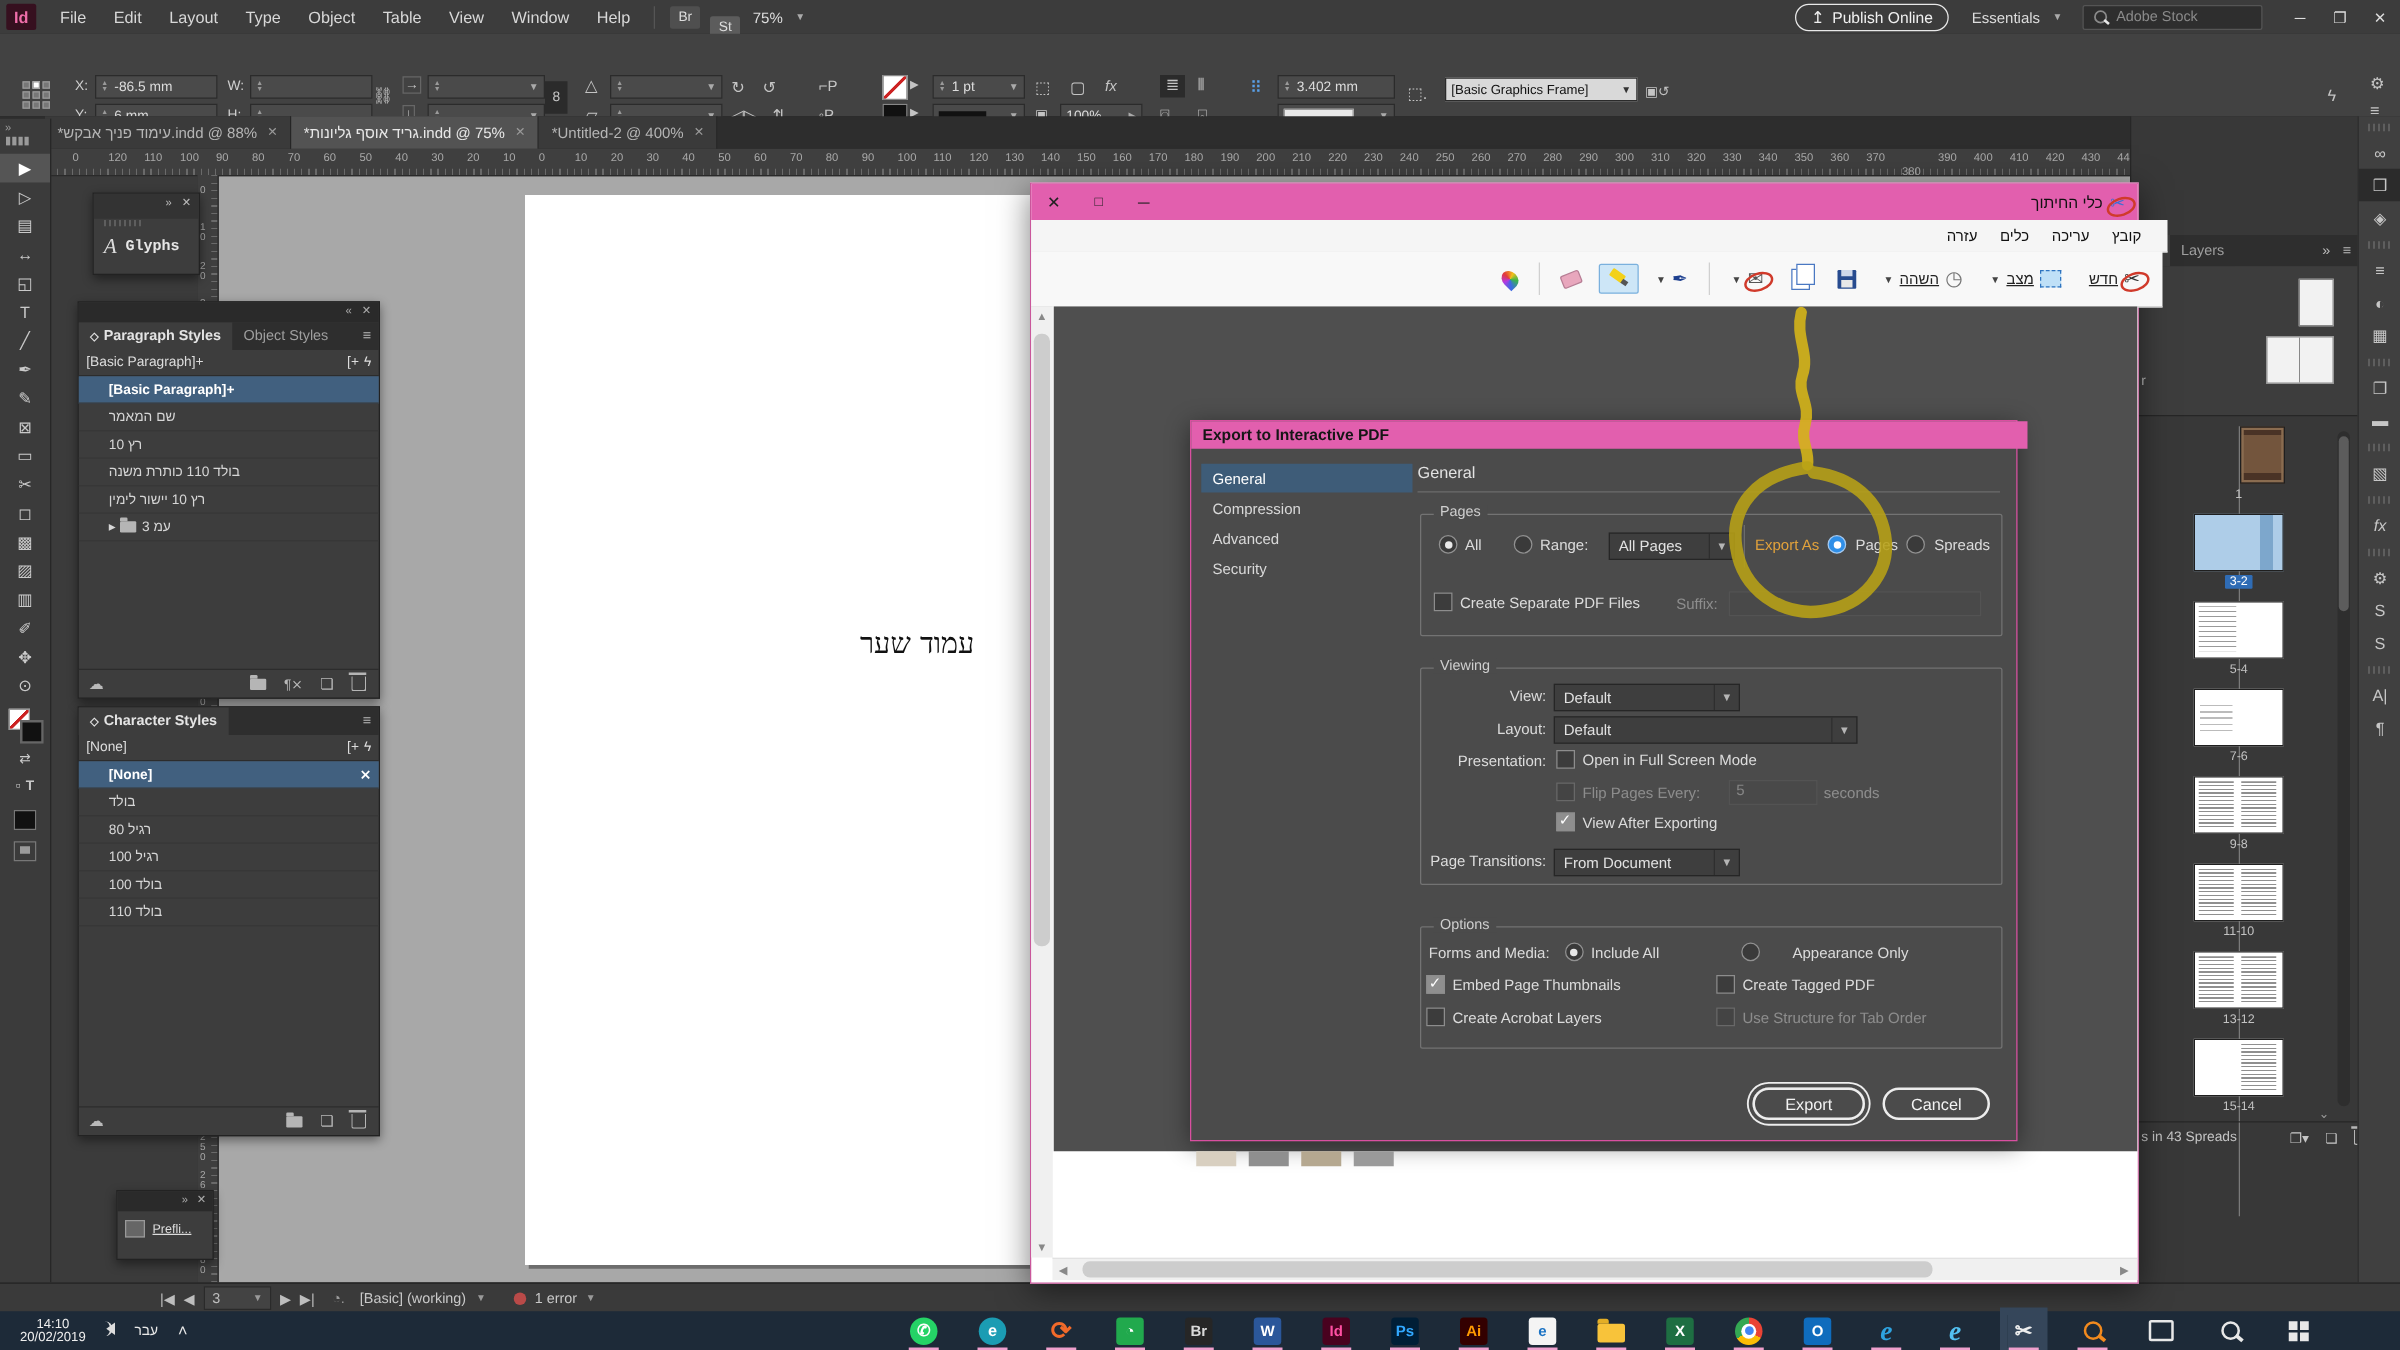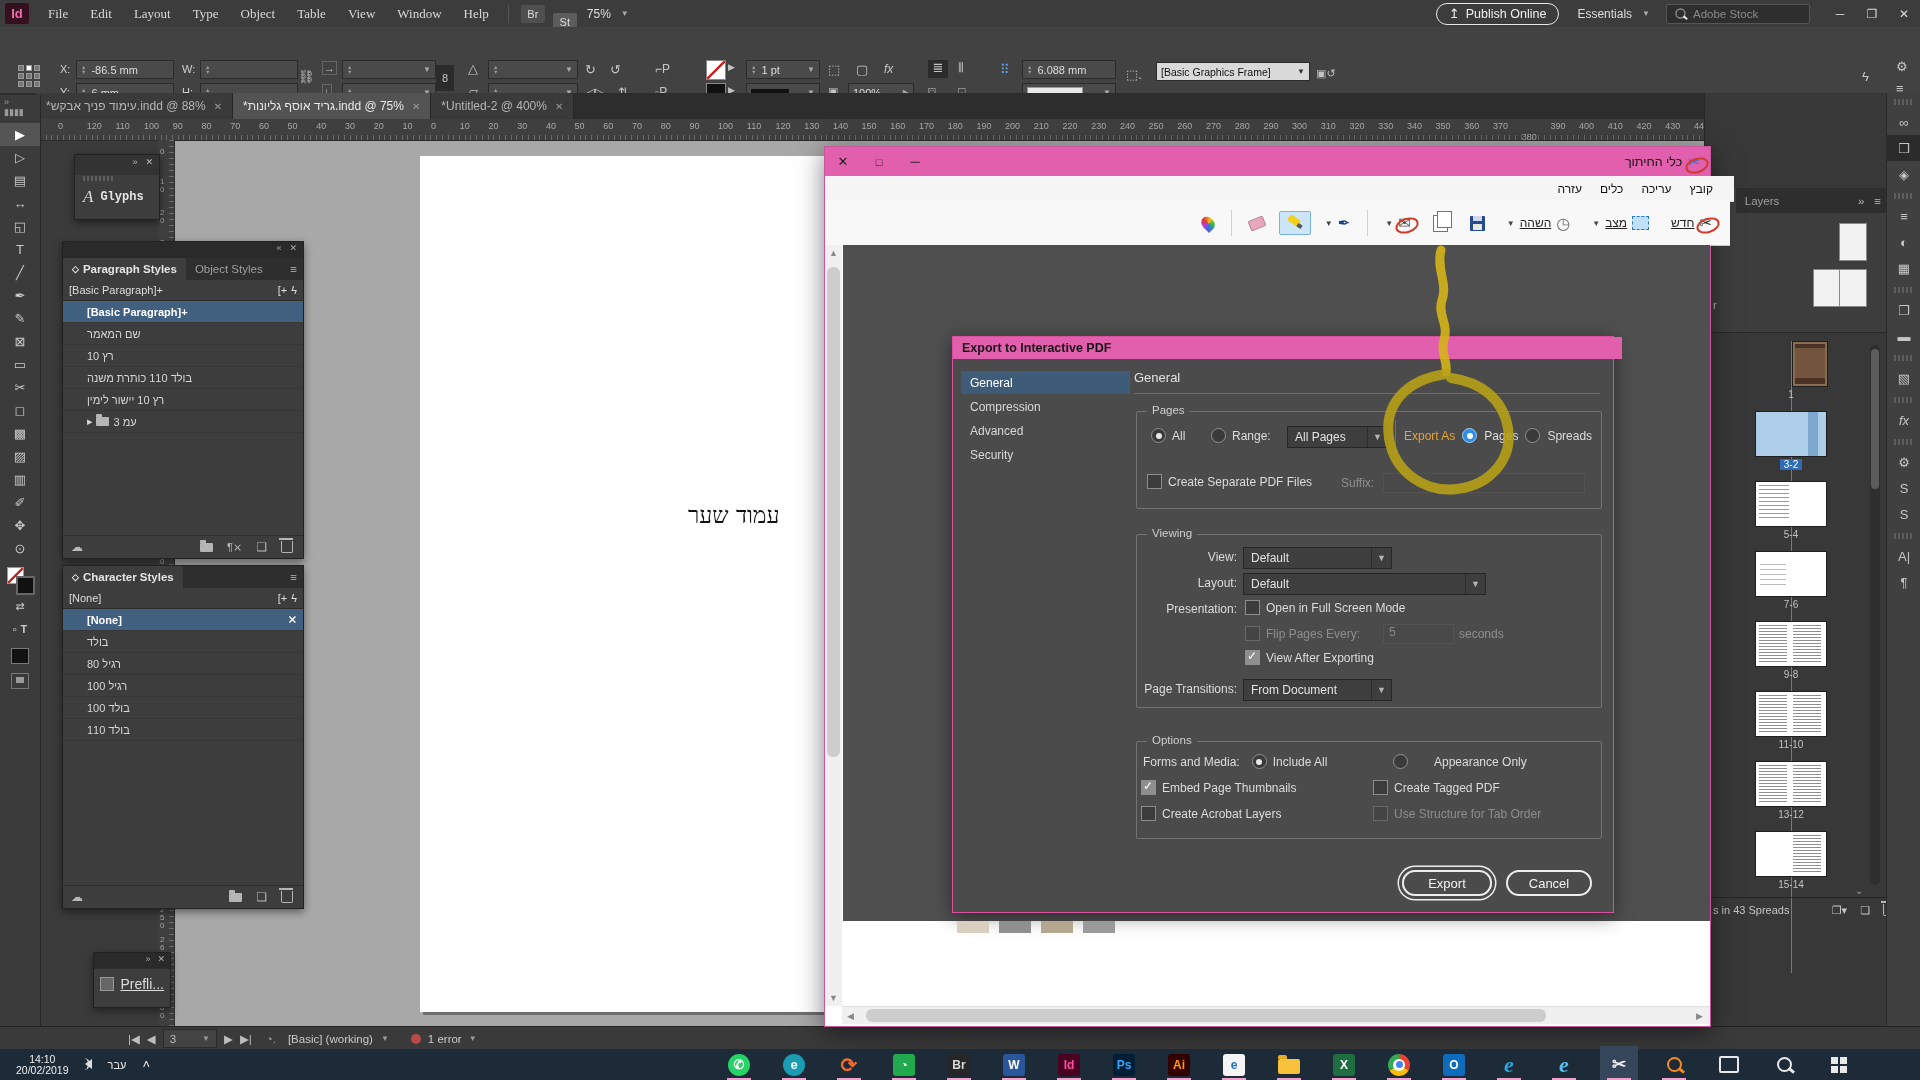--- a/index.html
+++ b/index.html
@@ -2,21 +2,21 @@
 <html><head>
 <meta charset="utf-8">
 <style>
   html,body{margin:0;padding:0;background:#222;}
   #stage{position:relative;width:1920px;height:1080px;overflow:hidden;background:#323232;
          font-family:"Liberation Sans",sans-serif;font-size:12px;color:#ddd;-webkit-font-smoothing:antialiased;}
   .abs{position:absolute;}
   
   #menubar{left:0;top:0;width:1920px;height:27px;background:#3c3c3c;border-bottom:1px solid #292929;display:flex;align-items:center;z-index:5;}
   #logo{width:24px;height:21px;margin:0 8px 0 5px;background:#36101f;color:#f06eaa;font-weight:bold;font-size:13px;display:flex;align-items:center;justify-content:center;border-radius:2px;}
-  .mi{padding:0 11px;color:#d8d8d8;font-size:13px;cursor:default;font-family:Liberation Serif, serif;}
+  .mi{padding:0 11px;color:#d8d8d8;font-size:13px;cursor:default;}
   .mbadge{width:24px;height:18px;display:flex;align-items:center;justify-content:center;font-size:11px;border-radius:2px;margin:0 4px;}
   .vline{width:1px;height:18px;background:#555;margin:0 8px;}
   .car{font-size:8px;color:#aaa;margin-left:4px;}
   #publish{border:1px solid #e8e8e8;border-radius:12px;height:20px;padding:0 12px;display:flex;align-items:center;gap:6px;color:#f0f0f0;font-size:12.5px;}
   #stockbox{width:130px;height:18px;background:#2e2e2e;border:1px solid #555;border-radius:2px;color:#8a8a8a;display:flex;align-items:center;gap:5px;padding:0 6px;font-size:11.5px;}
   .winbtn{width:32px;height:26px;display:flex;align-items:center;justify-content:center;color:#ddd;font-size:12px;}
   
   #controlbar{left:0;top:27px;width:1920px;height:66px;background:#424242;border-bottom:1px solid #262626;z-index:5;}
   .fld{position:absolute;height:17px;background:#4a4a4a;border:1px solid #2b2b2b;color:#ddd;font-size:11px;display:flex;align-items:center;padding:0 4px;gap:3px;}
   .lab{position:absolute;font-size:11px;color:#cfcfcf;}
@@ -298,21 +298,21 @@
         <span>100%</span>
         <span class="ddc">▶</span>
       </div>
     <div class="cicon" style="left:928px;top:33px;width:20px;height:18px;background:#2b2b2b;text-align:center;">≣</div>
     <div class="cicon" style="left:958px;top:33px;">⦀</div>
     <div class="cicon" style="left:928px;top:58px;">⌼</div>
     <div class="cicon" style="left:958px;top:58px;">⌻</div>
     <div class="cicon" style="left:1000px;top:35px;color:#5aa0e8;">⠿</div>
     <div class="fld" style="left:1022px;top:33px;width:84px;">
         <span class="stp">▲<br>▼</span>
-        <span>6.088 mm</span>
+        <span>3.402 mm</span>
       </div>
     <div class="fld" style="left:1022px;top:56px;width:84px;">
         <span style="background:#e8e8e8;width:54px;height:10px;display:inline-block;border:1px solid #999;"></span>
         <span class="ddc">▼</span>
       </div>
     <div class="cicon" style="left:1126px;top:40px;">⬚.</div>
     <div class="fld" style="left:1156px;top:35px;width:144px;background:#d9d9d9;color:#111;">
         <span style="font-size:10.5px;">[Basic Graphics Frame]</span>
         <span class="ddc" style="color:#333;">▼</span>
       </div>
@@ -639,21 +639,21 @@
     </div>
   </div>
 
   <div class="fpanel" style="left:93px;top:952px;width:76px;height:54px;">
     <div style="height:14px;background:#2a2a2a;display:flex;justify-content:flex-end;gap:7px;padding:1px 5px;color:#aaa;font-size:9px;">
       <span>»</span>
         <span>✕</span>
     </div>
     <div style="display:flex;align-items:center;gap:6px;padding:7px 6px;">
       <span style="width:14px;height:12px;background:#666;border:1px solid #999;display:inline-block;"></span>
-      <span style="font-size:14px;color:#ddd;text-decoration:underline;">Prefli...</span>
+      <span style="font-size:10px;color:#ddd;text-decoration:underline;">Prefli...</span>
     </div>
   </div>
 
   <div id="rightpanel" class="abs">
     <div class="ptabsrow">
       <div class="ptab" style="font-weight:bold;">
           <span>es</span>
         </div>
       <div class="ptab off">
           <span>Layers</span>

